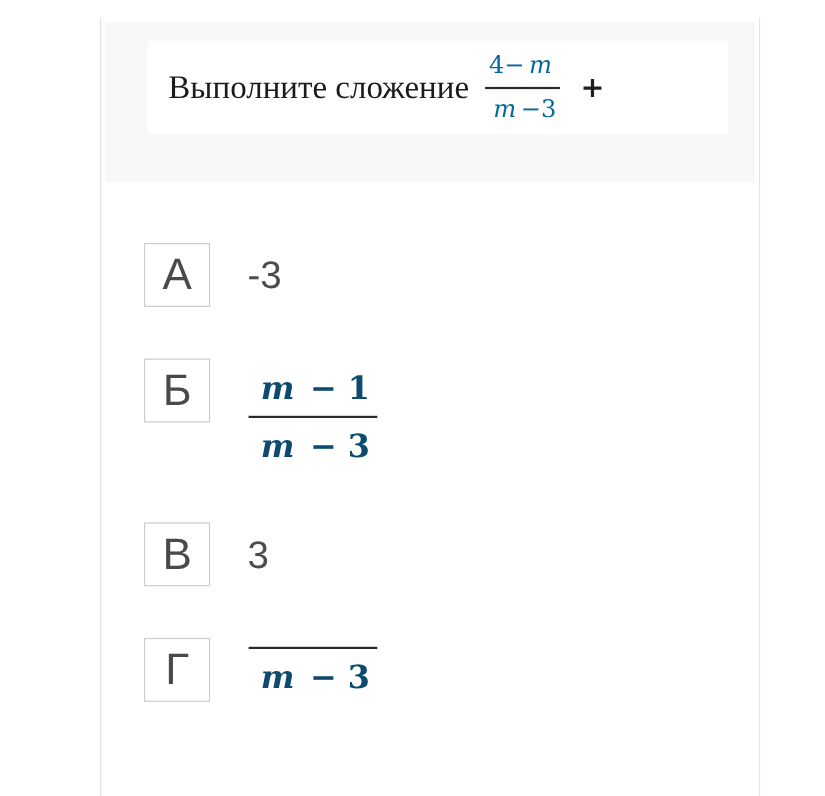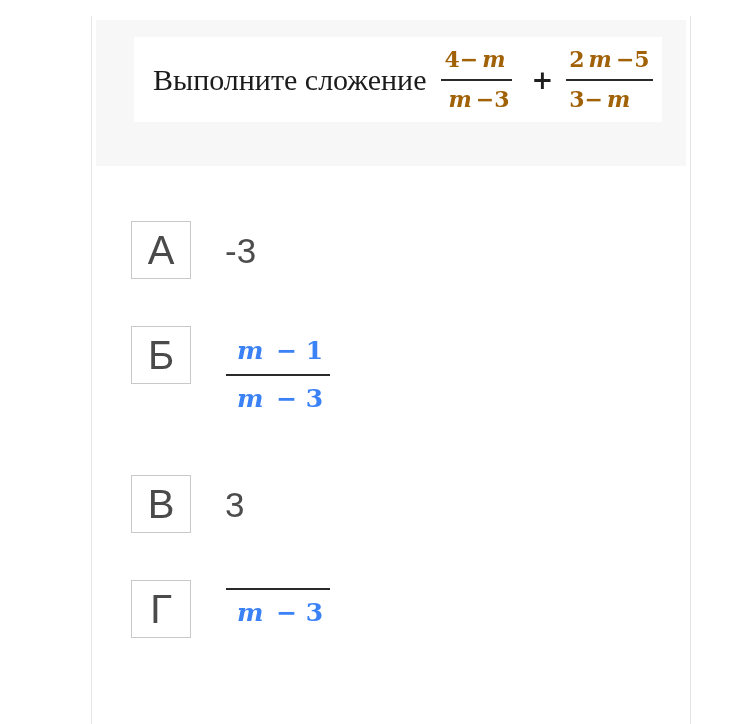--- a/index.html
+++ b/index.html
@@ -40,25 +40,25 @@
     padding-left: 15px;
   }
   .question-text {
     font-family: "Liberation Serif", serif;
     font-size: 30px;
     color: #1b1b1b;
     white-space: nowrap;
   }
   .q-frac {
     display: inline-block;
-    text-align: left;
+    text-align: right;
     font-family: "DejaVu Serif", serif;
-    font-weight: 700;
+    font-weight: 400;
     font-size: 22px;
-    color: #a16207;
+    color: #0369a1;
     line-height: 1.15;
     margin-left: 7px;
   }
   .q-frac .num { display: block; padding: 0 3px 2px; }
   .q-frac .bar { display: block; height: 2px; background: #2a2a2a; }
   .q-frac .den { display: block; padding: 2px 3px 0; }
   .q-plus {
     font-family: "DejaVu Serif", serif;
     font-weight: 700;
     font-size: 26px;
@@ -102,22 +102,22 @@
     line-height: 1;
   }
 
   .opt-frac {
     display: inline-block;
     text-align: center;
     margin-left: 27px;
     margin-top: 10px;
     font-family: "DejaVu Serif", serif;
     font-weight: 700;
-    font-size: 25px;
-    color: #3b82f6;
+    font-size: 29px;
+    color: #0c4a6e;
     line-height: 1.18;
   }
   .opt-frac .num { display: block; padding: 0 7px 4px; }
   .opt-frac .bar { display: block; height: 2px; background: #2a2a2a; }
   .opt-frac .den { display: block; padding: 4px 7px 0; text-align: right; }
 
   .q-frac i, .opt-frac i { font-style: italic; }
 </style>
 </head>
 <body>
@@ -127,25 +127,20 @@
 
     <div class="question-header">
       <div class="question-card">
         <span class="question-text">Выполните сложение</span>
         <span class="q-frac">
           <span class="num">4−<i>m</i></span>
           <span class="bar"></span>
           <span class="den"><i>m</i>−3</span>
         </span>
         <span class="q-plus">+</span>
-        <span class="q-frac" style="margin-left:0">
-          <span class="num">2<i>m</i>−5</span>
-          <span class="bar"></span>
-          <span class="den">3−<i>m</i></span>
-        </span>
       </div>
     </div>
 
     <div class="option-row row-a">
       <div class="letter-box">А</div>
       <div class="option-value">-3</div>
     </div>
 
     <div class="option-row row-b">
       <div class="letter-box">Б</div>

